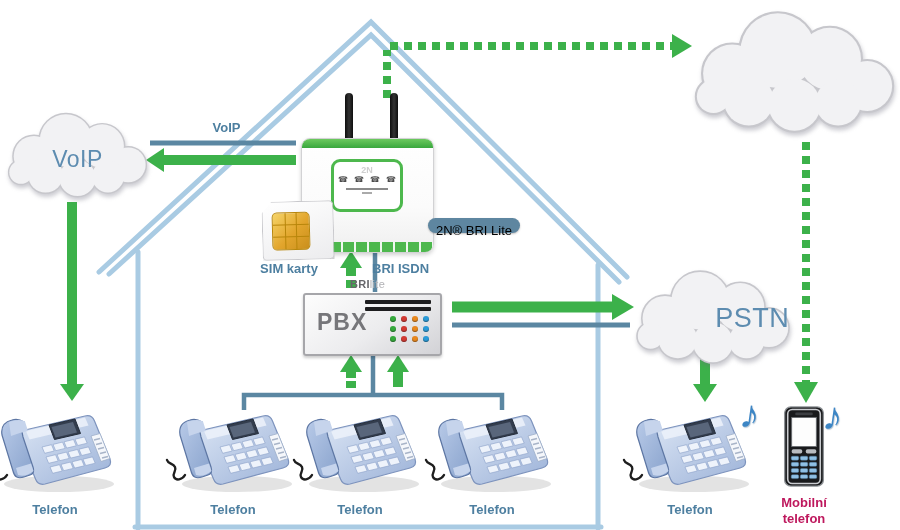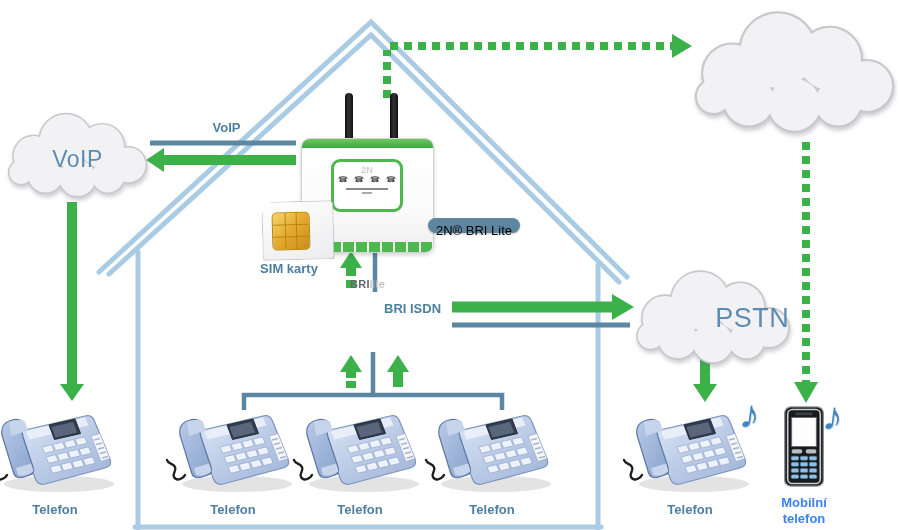--- a/index.html
+++ b/index.html
@@ -81,21 +81,21 @@
   .pbx-stripes { position:absolute; right:9px; top:5px; width:66px; }
   .pbx-stripes div { height:4px; background:#1d1d1f; margin-bottom:3px; border-radius:1px; }
   .pbx-dots { position:absolute; right:11px; top:21px; }
   .pbx-dots .row { display:flex; gap:5px; margin-bottom:4px; }
   .pbx-dots i { width:6px; height:6px; border-radius:50%; display:block; box-shadow:inset 0 -1px 1px rgba(0,0,0,0.4); }
 
   
   .phone { position:absolute; top:396px; width:140px; z-index:3; text-align:center; }
   .phone .lbl2 { font-weight:bold; font-size:13px; color:#4d7fa0; margin-top:2px; }
   .mobile { position:absolute; left:770px; top:406px; width:68px; z-index:3; text-align:center; }
-  .mobile .lbl2 { position:relative; left:-12px; width:92px; font-weight:bold; font-size:13px; color:#3b82f6; margin-top:4px; line-height:1.25; }
+  .mobile .lbl2 { position:relative; left:-12px; width:92px; font-weight:bold; font-size:13px; color:#be185d; margin-top:4px; line-height:1.25; }
   .mobile .lbl2 span { display:block; }
   .note { position:absolute; z-index:3; font-size:40px; color:#3d86c5; transform:rotate(8deg);
     text-shadow:1px 1px 1px rgba(30,80,130,0.35); line-height:1; }
 </style>
 </head>
 <body>
 
 <div class="stage">
 
   <svg width="0" height="0" style="position:absolute">
@@ -294,22 +294,49 @@
     <div class="sim-chip">
       <div class="h"></div>
       <div class="h h2"></div>
       <div class="v"></div>
       <div class="v v2"></div>
     </div>
   </div>
 
   <div class="lbl" style="left:154px; top:120px; width:145px;">VoIP</div>
   <div class="lbl" style="left:244px; top:261px; width:90px;">SIM karty</div>
-  <div class="lbl" style="left:384px; top:261px; width:90px; text-align:left;margin-top:40px;">BRI ISDN</div>
-
+  <div class="lbl" style="left:372px; top:261px; width:90px; text-align:left;">BRI ISDN</div>
+
+  <div class="pbx">
+    <div class="pbx-label">PBX</div>
+    <div class="pbx-stripes">
+        <div></div>
+        <div></div>
+      </div>
+    <div class="pbx-dots">
+      <div class="row">
+          <i style="background:#35a93c"></i>
+          <i style="background:#d23a33"></i>
+          <i style="background:#e8881f"></i>
+          <i style="background:#2b9bd8"></i>
+        </div>
+      <div class="row">
+          <i style="background:#35a93c"></i>
+          <i style="background:#d23a33"></i>
+          <i style="background:#e8881f"></i>
+          <i style="background:#2b9bd8"></i>
+        </div>
+      <div class="row">
+          <i style="background:#35a93c"></i>
+          <i style="background:#d23a33"></i>
+          <i style="background:#e8881f"></i>
+          <i style="background:#2b9bd8"></i>
+        </div>
+    </div>
+  </div>
 
   <div class="phone" style="left:-15px;">
     <svg width="140" height="100" viewBox="0 0 140 100">
         <use href="#deskphone"></use>
       </svg>
     <div class="lbl2">Telefon</div>
   </div>
   <div class="phone" style="left:163px;">
     <svg width="140" height="100" viewBox="0 0 140 100">
         <use href="#deskphone"></use>

